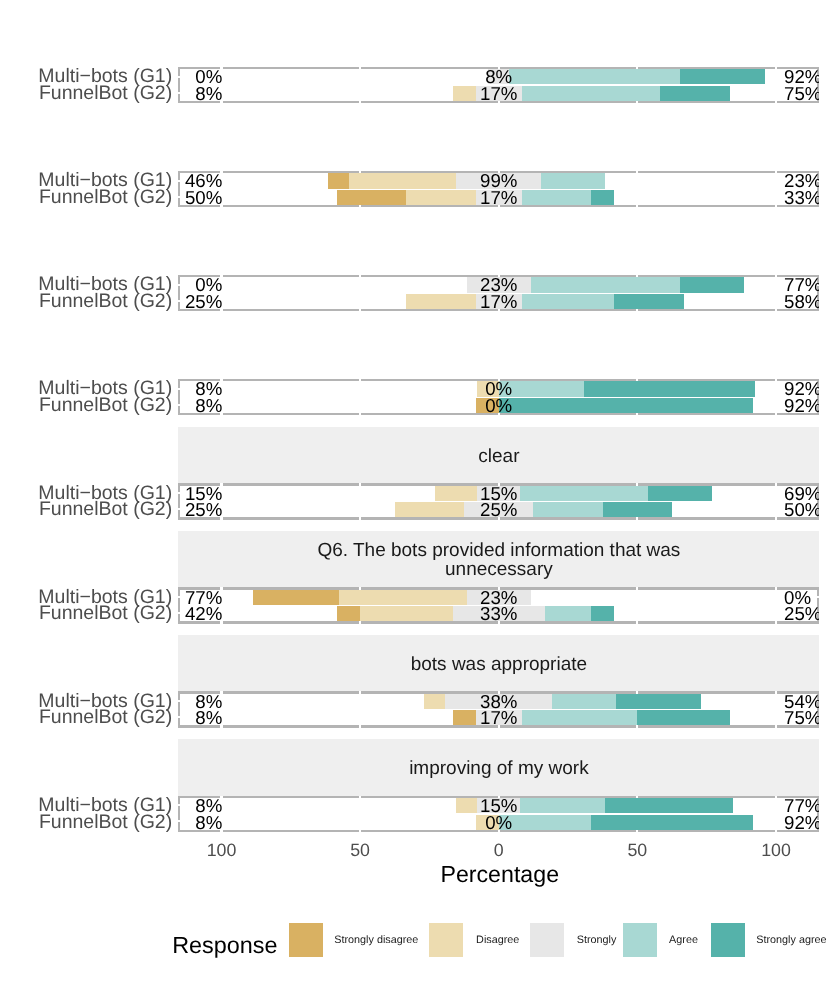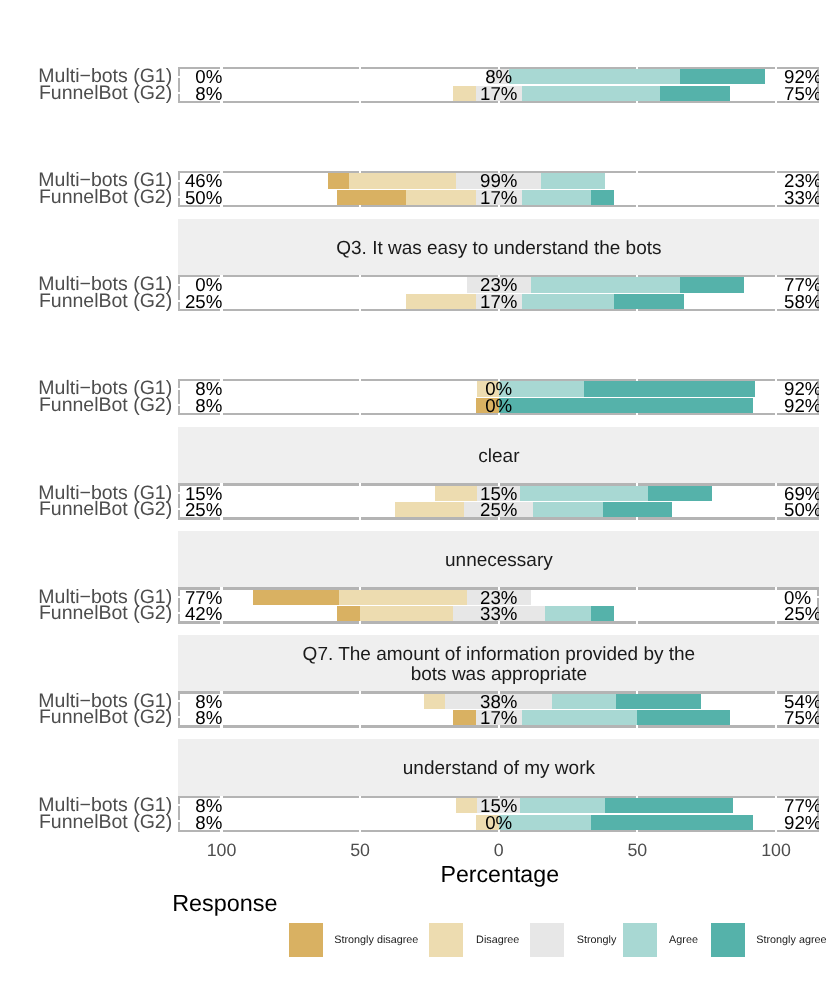--- a/index.html
+++ b/index.html
@@ -111,25 +111,20 @@
       <div class="blab" style="left:220.35px;width:200px;text-align:center;top:2.10px">99%</div>
       <div class="blab" style="left:605.60px;top:2.10px">23%</div>
       <div class="blab" style="left:0;width:43.90px;text-align:right;top:19.00px">50%</div>
       <div class="blab" style="left:220.35px;width:200px;text-align:center;top:19.00px">17%</div>
       <div class="blab" style="left:605.60px;top:19.00px">33%</div>
     </div>
   </div>
   <div class="ylab" style="left:0;width:172.20px;top:173.43px">Multi−bots (G1)</div>
   <div class="ylab" style="left:0;width:172.20px;top:190.33px">FunnelBot (G2)</div>
   <div class="panel" style="top:218.86px;height:92.60px">
-    <div class="strip">
-      <div class="strip-text">
-        <div>Q3. It was easy to understand the bots</div>
-      </div>
-    </div>
     <div class="plot" style="top:56.50px">
       <div class="bar" style="left:288.36px;top:2.10px;height:15.10px;width:277.28px">
         <div class="seg" style="left: 0px; width: 63.99px; background-color: rgb(231, 231, 231);"></div>
         <div class="seg" style="left: 63.99px; width: 149.3px; background-color: rgb(168, 216, 211);"></div>
         <div class="seg" style="left: 213.29px; width: 63.99px; background-color: rgb(85, 178, 170);"></div>
       </div>
       <div class="bar" style="left:227.93px;top:19.00px;height:15.00px;width:277.25px">
         <div class="seg" style="left: 0px; width: 69.31px; background-color: rgb(237, 220, 176);"></div>
         <div class="seg" style="left: 69.31px; width: 46.22px; background-color: rgb(231, 231, 231);"></div>
         <div class="seg" style="left: 115.53px; width: 92.41px; background-color: rgb(168, 216, 211);"></div>
@@ -245,20 +240,21 @@
       <div class="blab" style="left:0;width:43.90px;text-align:right;top:19.00px">25%</div>
       <div class="blab" style="left:220.35px;width:200px;text-align:center;top:19.00px">25%</div>
       <div class="blab" style="left:605.60px;top:19.00px">50%</div>
     </div>
   </div>
   <div class="ylab" style="left:0;width:172.20px;top:485.52px">Multi−bots (G1)</div>
   <div class="ylab" style="left:0;width:172.20px;top:502.42px">FunnelBot (G2)</div>
   <div class="panel" style="top:530.95px;height:92.60px">
     <div class="strip">
       <div class="strip-text">
+        <div>Q6. The bots provided information that was</div>
         <div>unnecessary</div>
       </div>
     </div>
     <div class="plot" style="top:56.50px">
       <div class="bar" style="left:75.09px;top:2.10px;height:15.10px;width:277.25px">
         <div class="seg" style="left: 0px; width: 85.31px; background-color: rgb(217, 177, 98);"></div>
         <div class="seg" style="left: 85.31px; width: 127.95px; background-color: rgb(237, 220, 176);"></div>
         <div class="seg" style="left: 213.26px; width: 63.99px; background-color: rgb(231, 231, 231);"></div>
       </div>
       <div class="bar" style="left:158.64px;top:19.00px;height:15.00px;width:277.22px">
@@ -292,21 +288,20 @@
       <div class="blab" style="left:0;width:43.90px;text-align:right;top:19.00px">42%</div>
       <div class="blab" style="left:220.35px;width:200px;text-align:center;top:19.00px">33%</div>
       <div class="blab" style="left:605.60px;top:19.00px">25%</div>
     </div>
   </div>
   <div class="ylab" style="left:0;width:172.20px;top:589.55px">Multi−bots (G1)</div>
   <div class="ylab" style="left:0;width:172.20px;top:606.45px">FunnelBot (G2)</div>
   <div class="panel" style="top:634.98px;height:92.60px">
     <div class="strip">
       <div class="strip-text">
-        <div>Q7. The amount of information provided by the</div>
         <div>bots was appropriate</div>
       </div>
     </div>
     <div class="plot" style="top:56.50px">
       <div class="bar" style="left:245.71px;top:2.10px;height:15.10px;width:277.25px">
         <div class="seg" style="left: 0px; width: 21.32px; background-color: rgb(237, 220, 176);"></div>
         <div class="seg" style="left: 21.32px; width: 106.63px; background-color: rgb(231, 231, 231);"></div>
         <div class="seg" style="left: 127.95px; width: 63.99px; background-color: rgb(168, 216, 211);"></div>
         <div class="seg" style="left: 191.94px; width: 85.31px; background-color: rgb(85, 178, 170);"></div>
       </div>
@@ -340,21 +335,21 @@
       <div class="blab" style="left:0;width:43.90px;text-align:right;top:19.00px">8%</div>
       <div class="blab" style="left:220.35px;width:200px;text-align:center;top:19.00px">17%</div>
       <div class="blab" style="left:605.60px;top:19.00px">75%</div>
     </div>
   </div>
   <div class="ylab" style="left:0;width:172.20px;top:693.58px">Multi−bots (G1)</div>
   <div class="ylab" style="left:0;width:172.20px;top:710.48px">FunnelBot (G2)</div>
   <div class="panel" style="top:739.01px;height:92.60px">
     <div class="strip">
       <div class="strip-text">
-        <div>understand of my work</div>
+        <div>improving of my work</div>
       </div>
     </div>
     <div class="plot" style="top:56.50px">
       <div class="bar" style="left:277.71px;top:2.10px;height:15.10px;width:277.22px">
         <div class="seg" style="left: 0px; width: 21.32px; background-color: rgb(237, 220, 176);"></div>
         <div class="seg" style="left: 21.32px; width: 42.64px; background-color: rgb(231, 231, 231);"></div>
         <div class="seg" style="left: 63.96px; width: 85.31px; background-color: rgb(168, 216, 211);"></div>
         <div class="seg" style="left: 149.27px; width: 127.95px; background-color: rgb(85, 178, 170);"></div>
       </div>
       <div class="bar" style="left:297.26px;top:19.00px;height:15.00px;width:277.22px">
@@ -390,21 +385,21 @@
   </div>
   <div class="ylab" style="left:0;width:172.20px;top:797.61px">Multi−bots (G1)</div>
   <div class="ylab" style="left:0;width:172.20px;top:814.51px">FunnelBot (G2)</div>
   <div class="xtick" style="left:171.50px;width:100px;top:842.70px">100</div>
   <div class="xtick" style="left:310.12px;width:100px;top:842.70px">50</div>
   <div class="xtick" style="left:448.75px;width:100px;top:842.70px">0</div>
   <div class="xtick" style="left:587.38px;width:100px;top:842.70px">50</div>
   <div class="xtick" style="left:726.00px;width:100px;top:842.70px">100</div>
   <div class="xtitle" style="left:299.75px;width:400px;top:864.20px">Percentage</div>
   <div>
-    <div class="ltitle" style="left:172.2px;top:893px">Response</div>
+    <div class="ltitle" style="left:172.2px;top:935px">Response</div>
     <div class="lkey" style="left: 288.8px; top: 922.6px; background-color: rgb(217, 177, 98);"></div>
     <div class="llab" style="left:334.3px;top:934.6px">Strongly disagree</div>
     <div class="lkey" style="left: 429px; top: 922.6px; background-color: rgb(237, 220, 176);"></div>
     <div class="llab" style="left:476.1px;top:934.6px">Disagree</div>
     <div class="lkey" style="left: 529.6px; top: 922.6px; background-color: rgb(231, 231, 231);"></div>
     <div class="llab" style="left:576.7px;top:934.6px">Strongly</div>
     <div class="lkey" style="left: 623.1px; top: 922.6px; background-color: rgb(168, 216, 211);"></div>
     <div class="llab" style="left:669.1px;top:934.6px">Agree</div>
     <div class="lkey" style="left: 710.6px; top: 922.6px; background-color: rgb(85, 178, 170);"></div>
     <div class="llab" style="left:756.3px;top:934.6px">Strongly agree</div>

